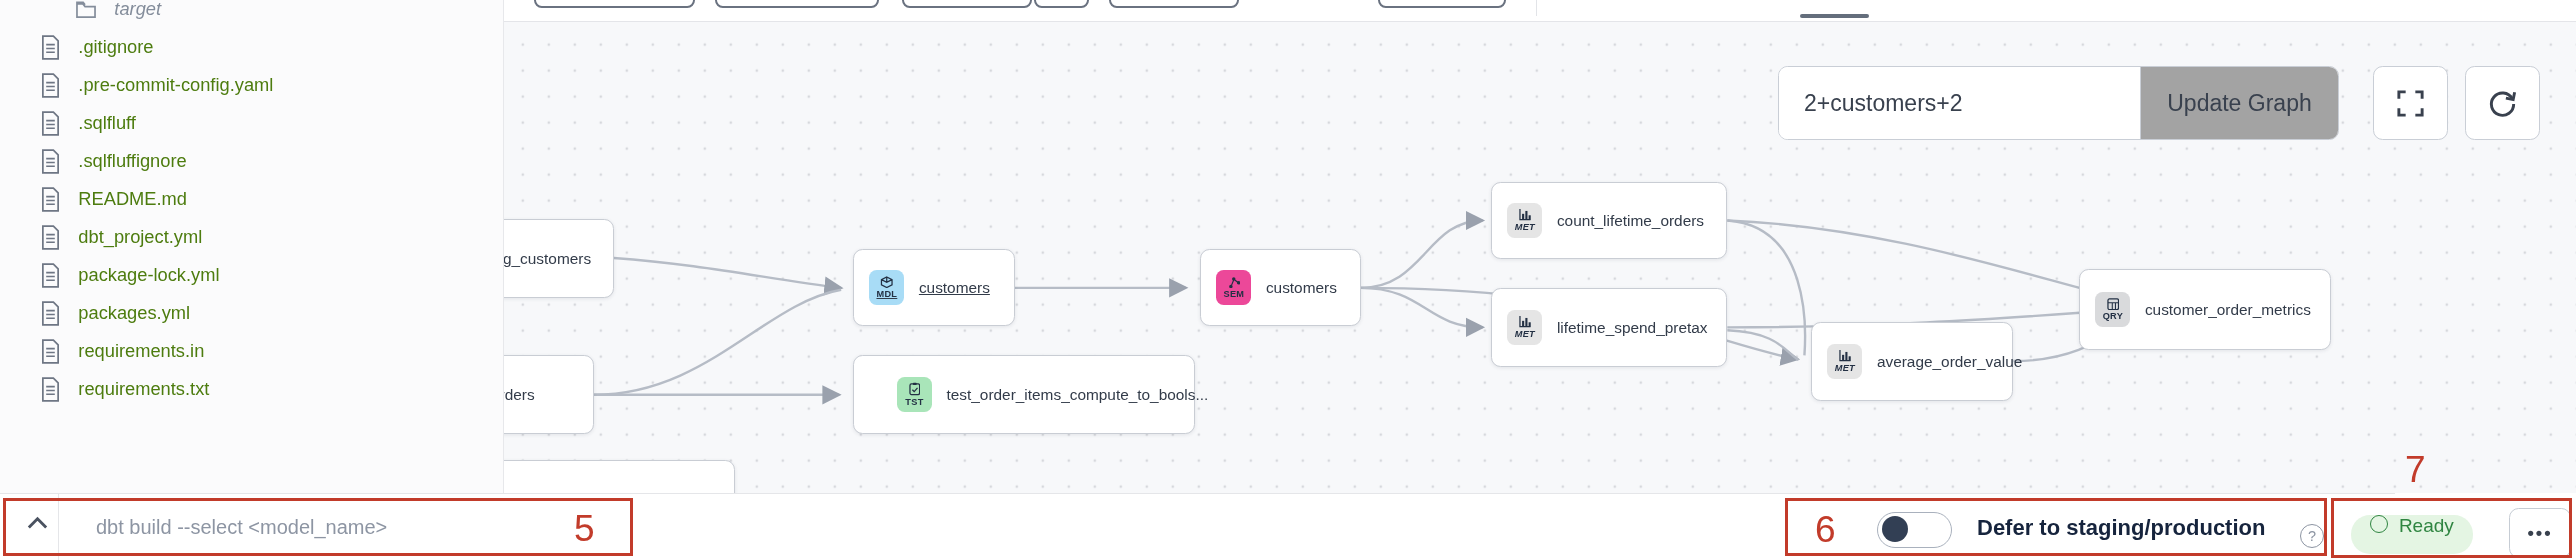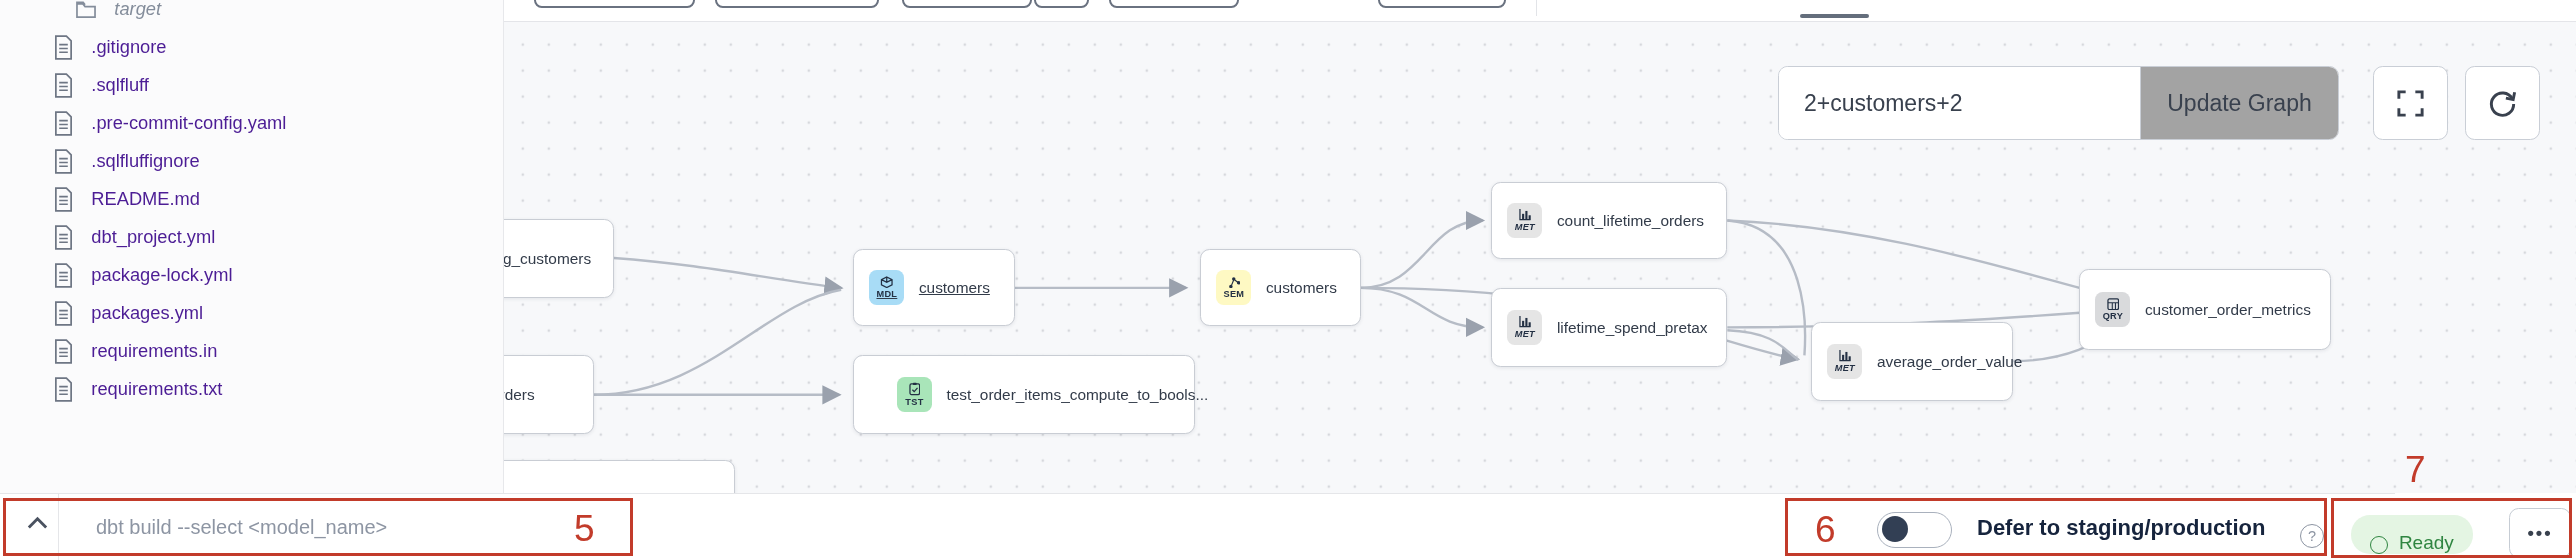--- a/index.html
+++ b/index.html
@@ -5,21 +5,21 @@
   * { margin:0; padding:0; box-sizing:border-box; }
   html,body { width:2576px; height:561px; overflow:hidden; background:#fff;
     font-family:"Liberation Sans", sans-serif; }
   .stage { position:relative; width:2576px; height:561px; }
 
   
   .sidebar { position:absolute; left:0; top:0; width:504px; height:493px;
     background:#fbfbfc; border-right:1px solid #e7e8eb; z-index:4; overflow:hidden; }
   .ftree { position:absolute; left:0; top:-9.6px; width:100%; }
   .frow { position:relative; height:38px; display:flex; align-items:center; gap:17.3px;
-    padding-left:53px; font-size:18.3px; color:#4c1d95; cursor:pointer; }
+    padding-left:40px; font-size:18.3px; color:#4d7c0f; cursor:pointer; }
   .frow.folder { padding-left:75px; color:#848d9b; font-style:italic; }
   .frow svg { flex:0 0 auto; }
 
   
   .headstrip { position:absolute; left:504px; top:0; right:0; height:21px;
     background:#fff; overflow:hidden; z-index:3; }
   .chip { position:absolute; top:-23px; height:31px; border:2.4px solid #6a7280;
     border-radius:7.7px; background:#fff; }
   .vdiv { position:absolute; top:0; height:16.4px; width:0;
     border-left:1.4px solid #e2e4e8; }
@@ -34,21 +34,21 @@
     border-top:1px solid #e4e5e9; overflow:hidden; z-index:1; }
   .edges { position:absolute; left:0; top:0; }
   .node { position:absolute; background:#fff; border:1.4px solid #c9cdd4;
     border-radius:9.6px; box-shadow:0 1px 3.9px rgba(40,50,70,.10);
     display:flex; align-items:center; gap:14.5px; padding:0 15.4px;
     font-size:15.4px; color:#323b49; cursor:pointer; z-index:2; }
   .badge { width:35px; height:35px; border-radius:7.7px; flex:0 0 auto;
     display:flex; flex-direction:column; align-items:center; justify-content:center;
     gap:1px; font-size:9.2px; font-weight:bold; color:#233044; letter-spacing:0.3px; }
   .b-mdl { background:#a8dcf6; } .b-tst { background:#a9e5b9; }
-  .b-sem { background:#fef9c3; } .b-met { background:#e5e5e5;font-style:italic; }
+  .b-sem { background:#ec4899; } .b-met { background:#e5e5e5;font-style:italic; }
   .b-qry { background:#d9dadc; }
   .node.clipped { padding-left:66px; }
 
   
   .selgroup { position:absolute; left:1274px; top:44px; height:74px; display:flex;
     border:1.4px solid #c9ced6; border-radius:9.6px; overflow:hidden;
     background:#fff; z-index:3; }
   .selinput { width:361px; height:100%; display:flex; align-items:center;
     padding-left:25px; font-size:23px; color:#39414e; background:#fff; }
   .selbtn { width:198px; height:100%; display:flex; align-items:center; justify-content:center;
@@ -69,21 +69,21 @@
   .toggle { position:absolute; left:1877px; top:18.3px; width:75px; height:36px;
     border:1.9px solid #a9b1bd; border-radius:18.3px; background:#fff; cursor:pointer; }
   .knob { position:absolute; left:3.9px; top:2.9px; width:26px; height:26px;
     border-radius:50%; background:#323f54; }
   .deferlbl { position:absolute; left:1977px; top:0; height:67px; display:flex;
     align-items:center; font-size:22px; font-weight:700; color:#16243d; }
   .helpc { position:absolute; left:2300px; top:30px; width:24px; height:24px;
     border:1.9px solid #8d95a3; border-radius:50%; color:#8d95a3; font-size:14.5px;
     display:flex; align-items:center; justify-content:center; cursor:pointer; }
   .ready { position:absolute; left:2351px; top:21px; height:39px; padding:0 19px;
-    border-radius:19px; background:#e4f5e3; display:flex; align-items:flex-end; gap:10.6px;
+    border-radius:19px; background:#e4f5e3; display:flex; align-items:flex-start; gap:10.6px;
     font-size:19px; color:#2f8541; }
   .readyc { width:18.3px; height:18.3px; border:1.9px solid #2f8541; border-radius:50%; }
   .menubtn { position:absolute; left:2509px; top:13.5px; width:62px; height:50px;
     background:#fff; border:1.9px solid #c6ccd4; border-radius:9.6px; display:flex;
     align-items:center; justify-content:center; font-size:18.3px; letter-spacing:1.9px;
     color:#39414e; cursor:pointer; font-weight:bold; }
 
   
   .ann { position:absolute; border:3.9px solid #c23b2a; z-index:9; pointer-events:none; }
   .annum { position:absolute; color:#c23b2a; font-size:37px; z-index:10;
@@ -107,28 +107,28 @@
             <path d="M3 1 h11 l5 5 v19 H3 z" fill="none" stroke="#6e7684" stroke-width="1.8"></path>
             <path d="M6.5 10 h9 M6.5 14 h9 M6.5 18 h9" stroke="#6e7684" stroke-width="1.6"></path>
           </svg>
         <span>.gitignore</span>
       </div>
       <div class="frow">
         <svg width="21" height="25" viewBox="0 0 22 26">
             <path d="M3 1 h11 l5 5 v19 H3 z" fill="none" stroke="#6e7684" stroke-width="1.8"></path>
             <path d="M6.5 10 h9 M6.5 14 h9 M6.5 18 h9" stroke="#6e7684" stroke-width="1.6"></path>
           </svg>
+        <span>.pre-commit-config.yaml</span>
+      </div>
+      <div class="frow">
+        <svg width="21" height="25" viewBox="0 0 22 26">
+            <path d="M3 1 h11 l5 5 v19 H3 z" fill="none" stroke="#6e7684" stroke-width="1.8"></path>
+            <path d="M6.5 10 h9 M6.5 14 h9 M6.5 18 h9" stroke="#6e7684" stroke-width="1.6"></path>
+          </svg>
         <span>.sqlfluff</span>
-      </div>
-      <div class="frow">
-        <svg width="21" height="25" viewBox="0 0 22 26">
-            <path d="M3 1 h11 l5 5 v19 H3 z" fill="none" stroke="#6e7684" stroke-width="1.8"></path>
-            <path d="M6.5 10 h9 M6.5 14 h9 M6.5 18 h9" stroke="#6e7684" stroke-width="1.6"></path>
-          </svg>
-        <span>.pre-commit-config.yaml</span>
       </div>
       <div class="frow">
         <svg width="21" height="25" viewBox="0 0 22 26">
             <path d="M3 1 h11 l5 5 v19 H3 z" fill="none" stroke="#6e7684" stroke-width="1.8"></path>
             <path d="M6.5 10 h9 M6.5 14 h9 M6.5 18 h9" stroke="#6e7684" stroke-width="1.6"></path>
           </svg>
         <span>.sqlfluffignore</span>
       </div>
       <div class="frow">
         <svg width="21" height="25" viewBox="0 0 22 26">

